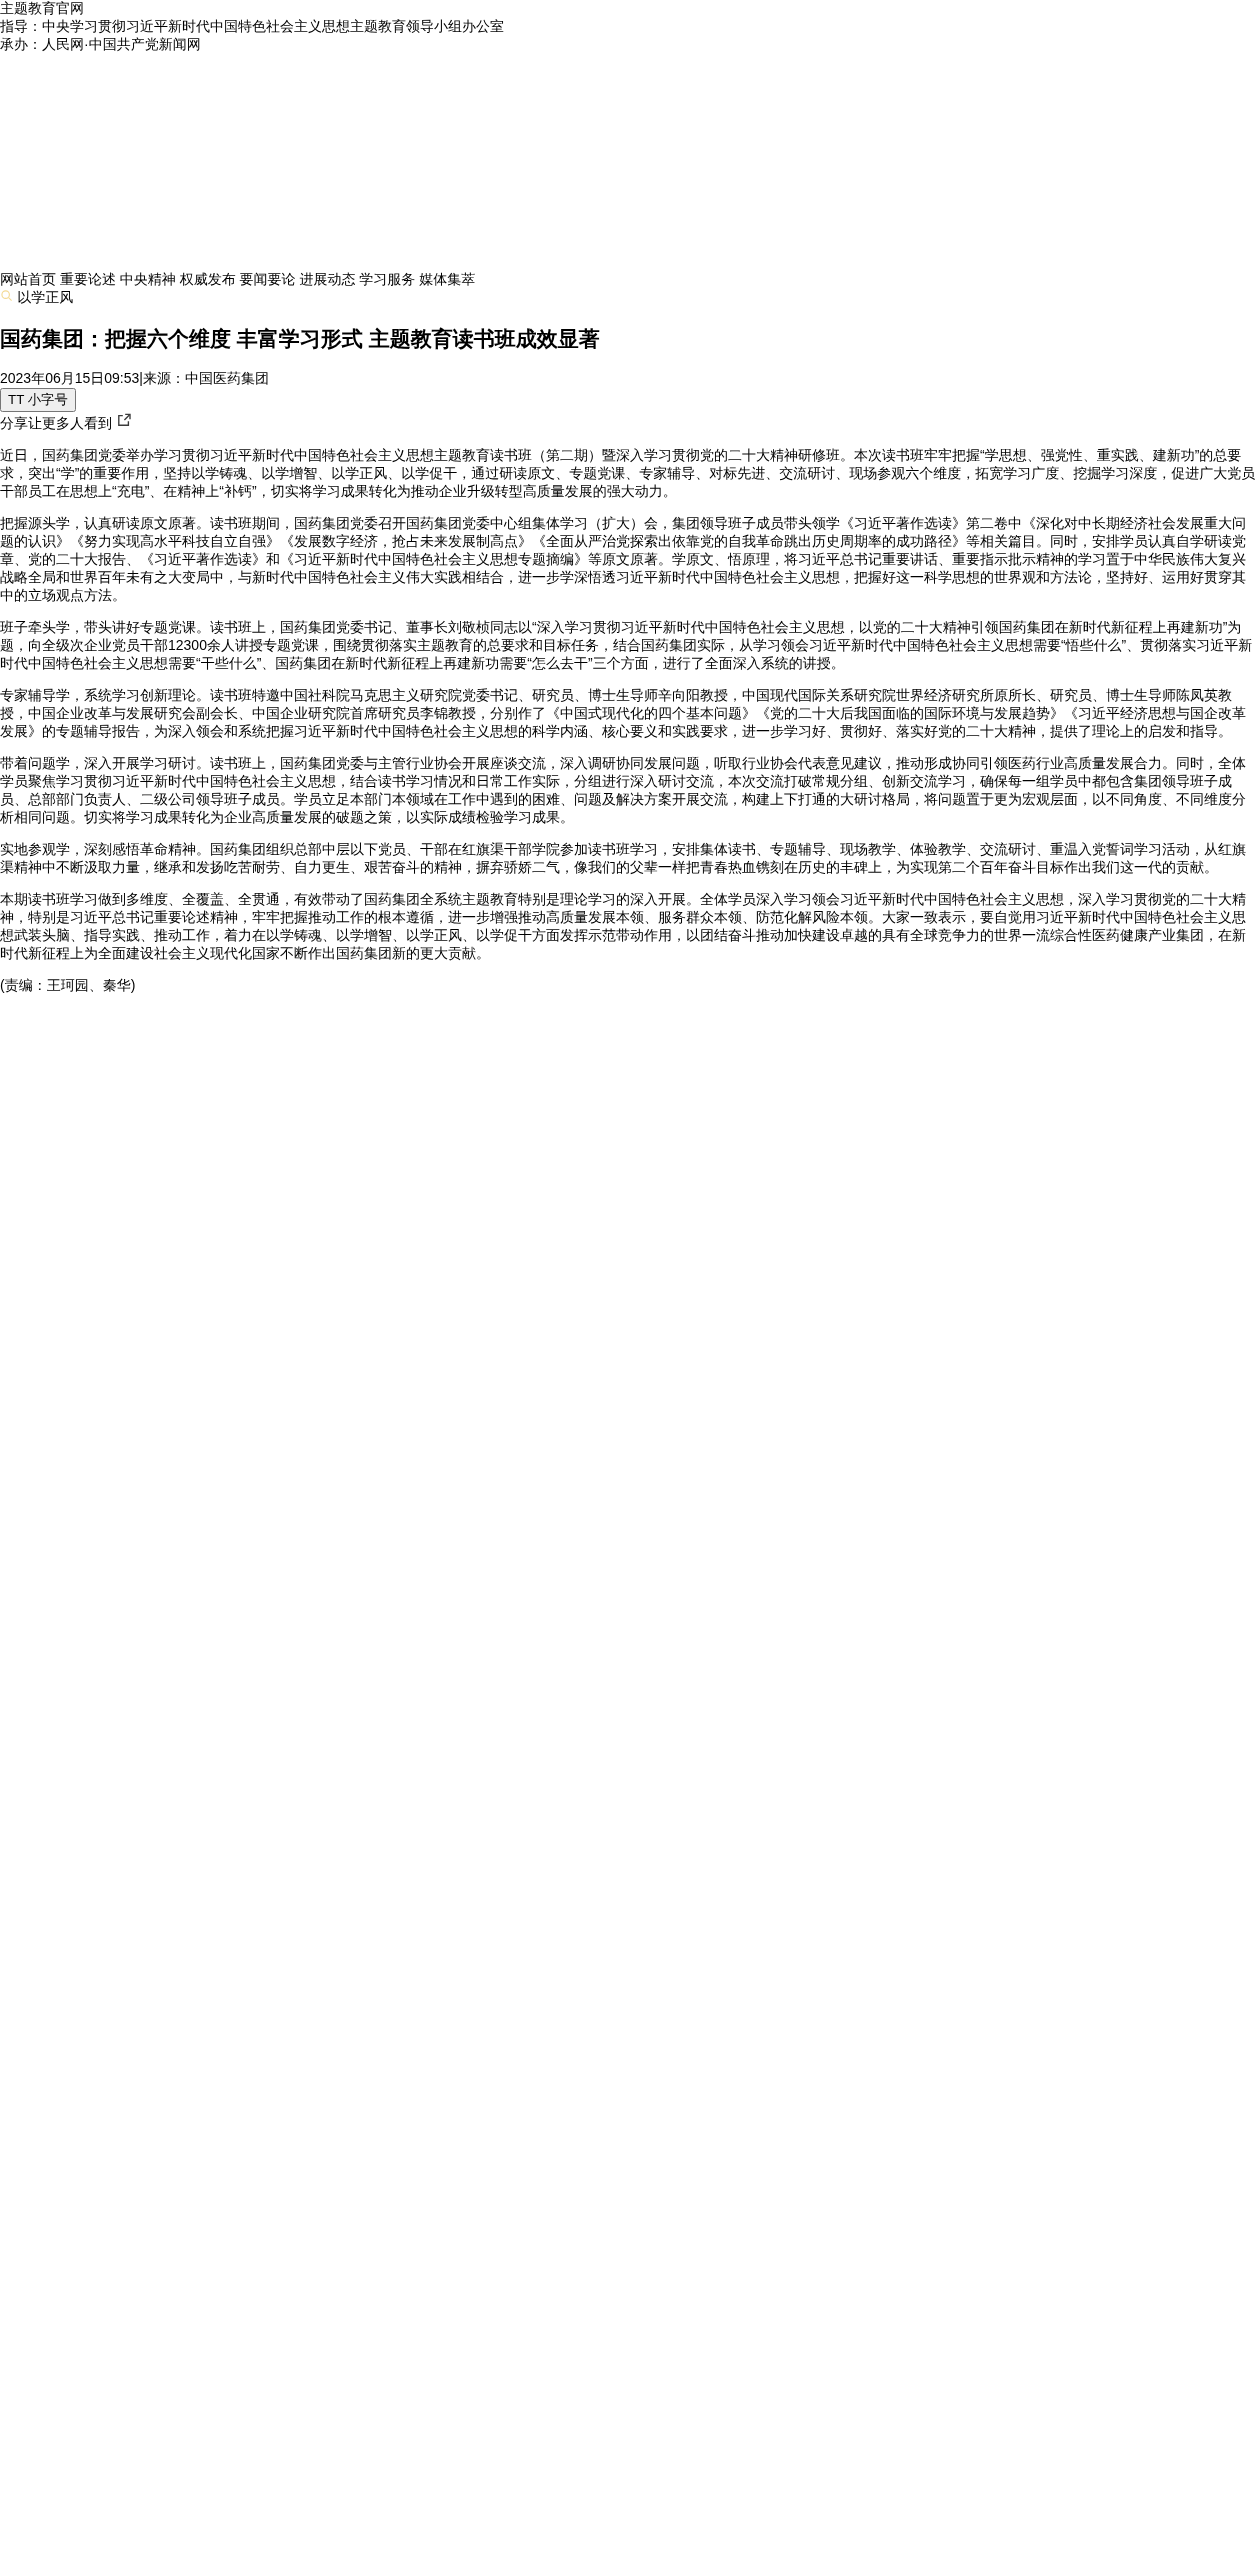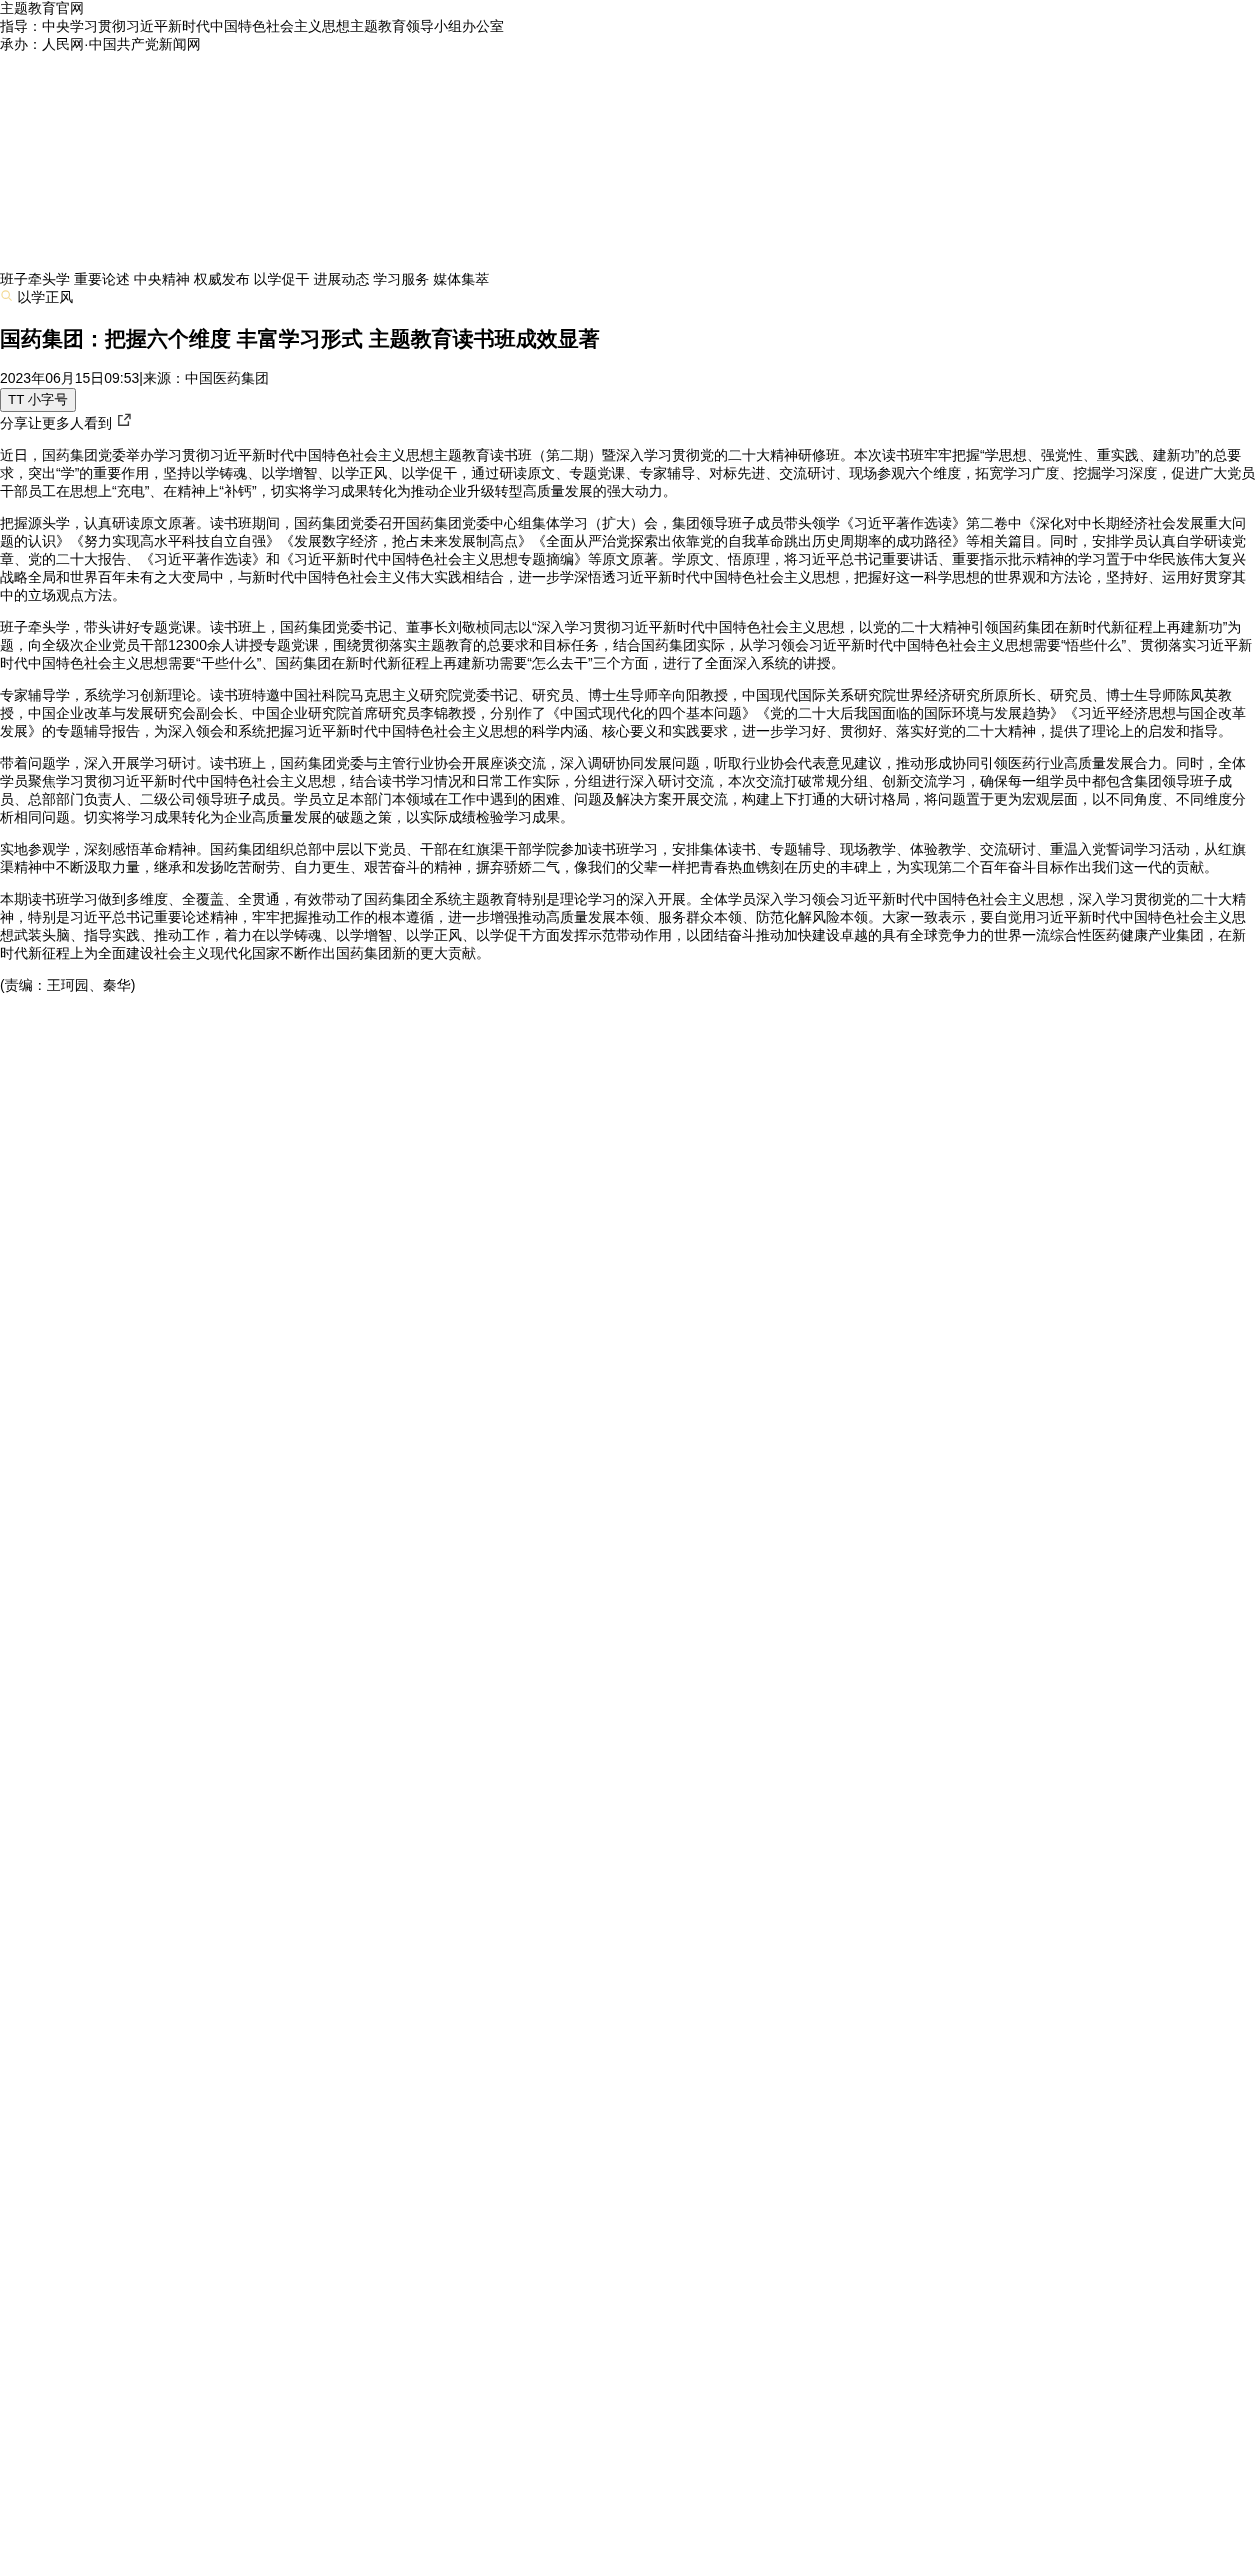--- a/index.html
+++ b/index.html
@@ -74,25 +74,25 @@
   <span class="gold-text title2">主题教育官网</span>
   <div class="hosts">
     <div><span>指导：</span><span>中央学习贯彻习近平新时代中国特色社会主义思想主题教育领导小组办公室</span></div>
     <div><span>承办：</span><span>人民网·中国共产党新闻网</span></div>
   </div>
 </header>
 
 <nav class="nav">
   <div class="nav-inner">
     <div class="nav-items">
-      <a>班子牵头学</a>
+      <a>网站首页</a>
       <a>重要论述</a>
       <a>中央精神</a>
       <a>权威发布</a>
-      <a>以学促干</a>
+      <a>要闻要论</a>
       <a>进展动态</a>
       <a>学习服务</a>
       <a>媒体集萃</a>
     </div>
     <div class="search-pill">
       <svg width="13.3" height="13.3" viewBox="0 0 20 20">
         <circle cx="8.5" cy="8.5" r="5.6" fill="none" stroke="#f3d992" stroke-width="1.7"></circle>
         <line x1="12.9" y1="12.9" x2="17.4" y2="17.4" stroke="#f3d992" stroke-width="1.7"></line>
       </svg>
       <span>以学正风</span>

